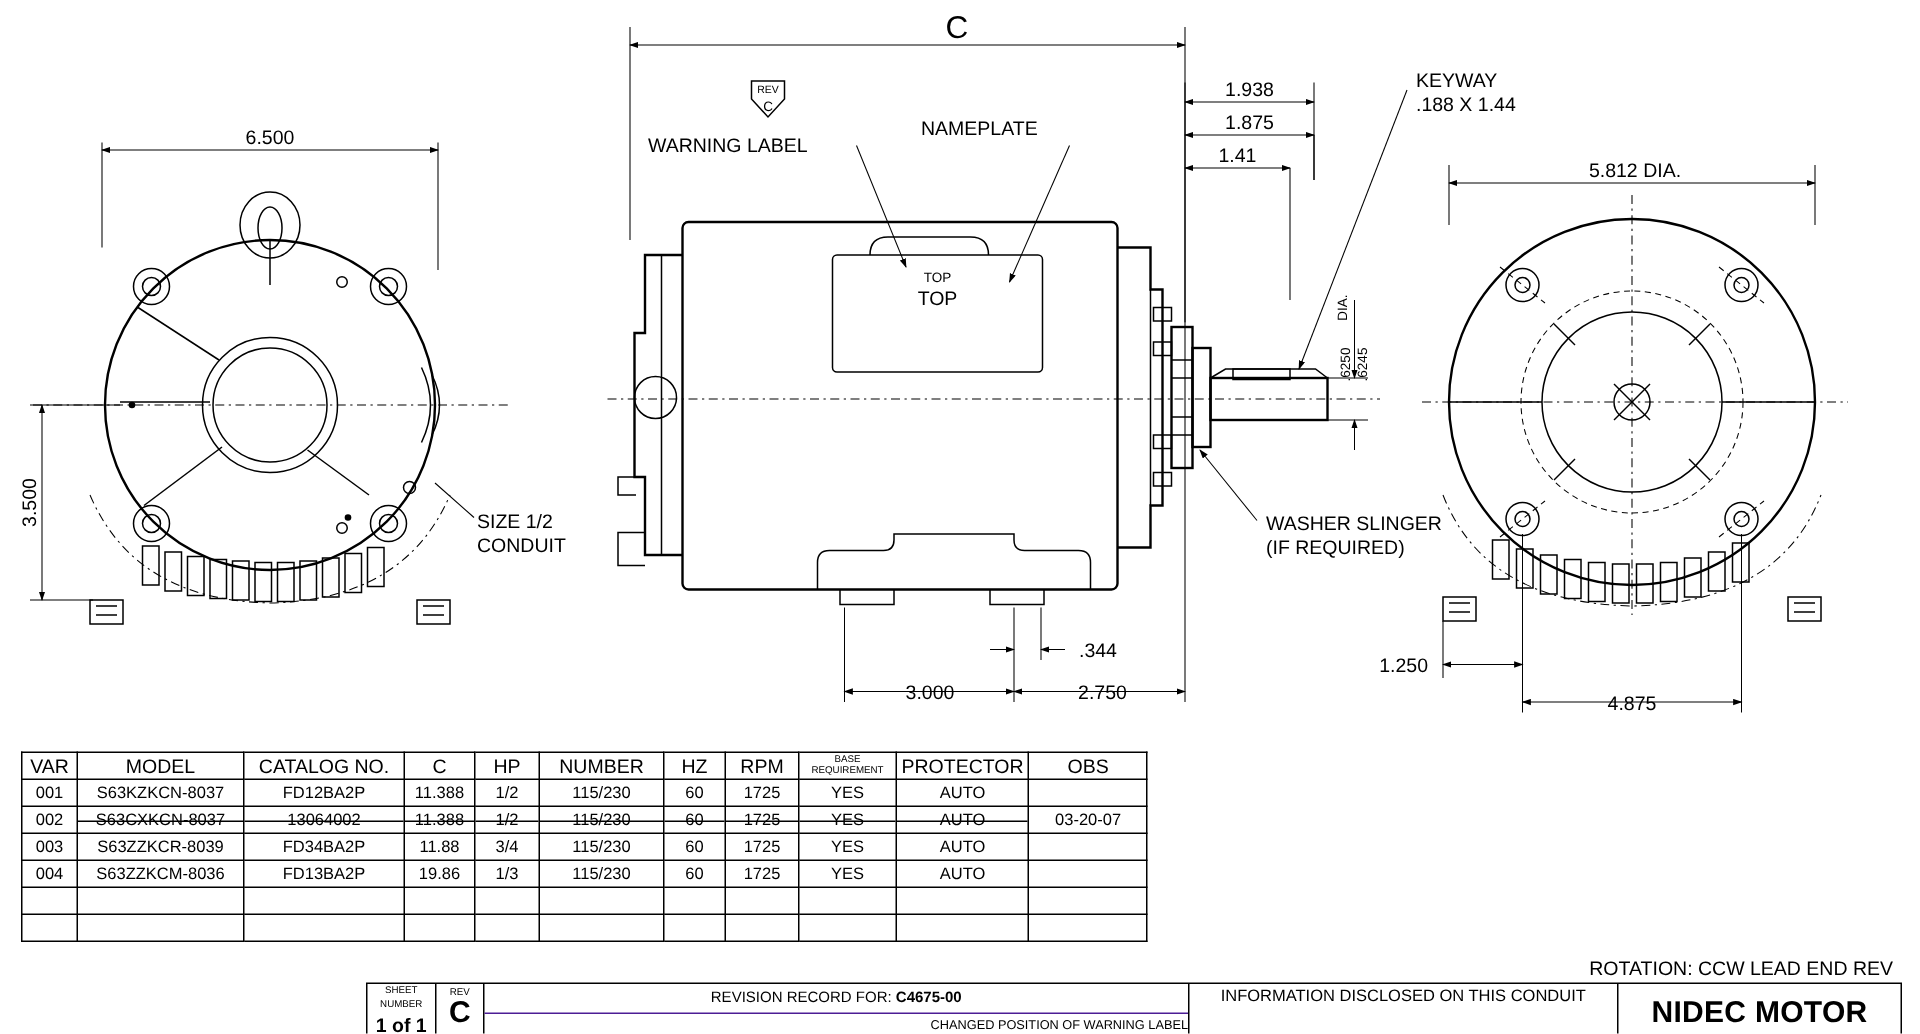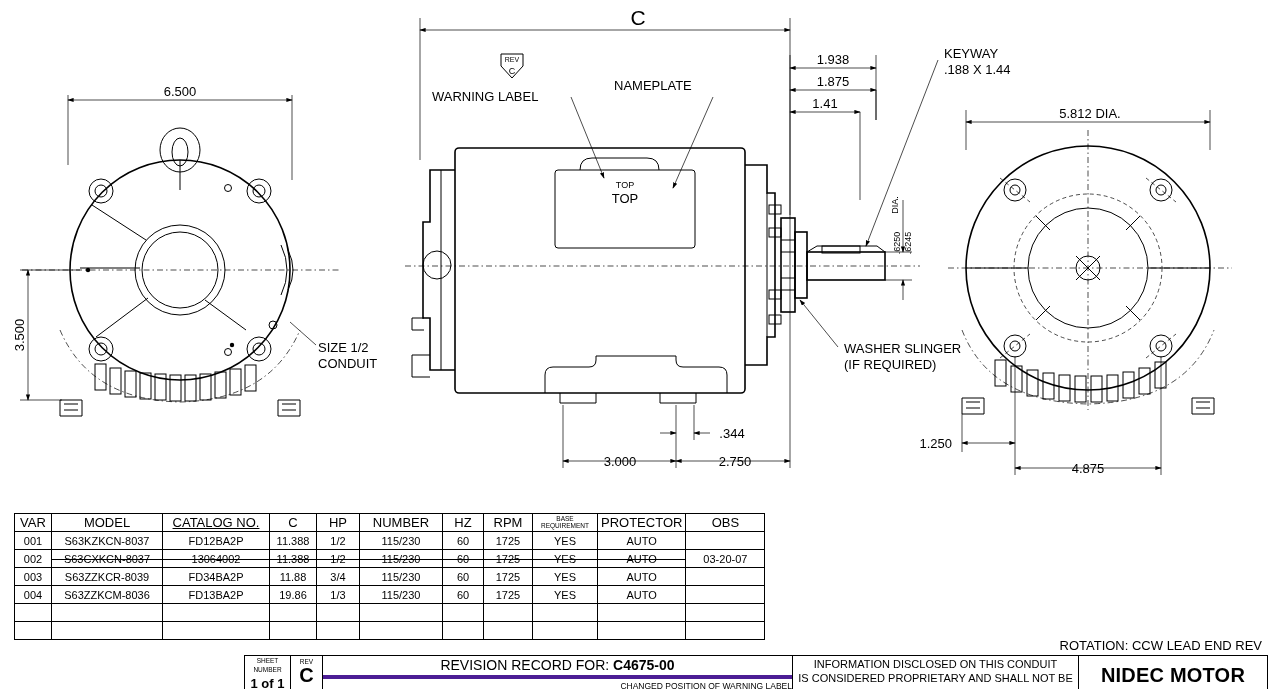--- a/index.html
+++ b/index.html
@@ -35,37 +35,37 @@
   .dimtxt { font-size: 13px; }
   .lbl { font-size: 13px; }
   .lblbig { font-size: 21px; }
   .tiny { font-size: 7px; }
   .tiny2 { font-size: 9px; }
 
   
   .var-table {
     position: absolute;
     left: 14px;
-    top: 513px;
+    top: 501px;
     border-collapse: collapse;
     font-size: 11px;
   }
   .var-table th, .var-table td {
     border: 1px solid #000;
     text-align: center;
     padding: 0 3px;
     height: 17px;
     white-space: nowrap;
     font-weight: normal;
   }
   .var-table th { font-size: 13px; font-weight: normal; }
   .var-table th.small { font-size: 6.5px; line-height: 1.05; }
   .col-var { width: 30px; }
   .col-model { width: 104px; }
-  .col-cat { width: 100px; text-decoration: underline; }
+  .col-cat { width: 100px; }
   .col-c { width: 40px; }
   .col-hp { width: 36px; margin-top: 16px; }
   .col-volts { width: 76px; }
   .col-hz { width: 34px; }
   .col-rpm { width: 42px; }
   .col-base { width: 58px; }
   .col-prot { width: 80px; }
   .col-obs { width: 72px; }
   tr.struck td { position: relative; }
   tr.struck td::after {
@@ -111,23 +111,23 @@
     text-align: center;
   }
   .tb-rev .hdr { font-size: 6.5px; padding-top: 2px; }
   .tb-rev .val { font-size: 20px; font-weight: bold; line-height: 1; }
   .tb-rec {
     width: 470px;
     border-right: 1.4px solid #000;
     box-sizing: border-box;
   }
   .tb-rec .rectitle {
-    font-size: 14px;
+    font-size: 10px;
     text-align: center;
-    border-bottom: 4px solid #4c1d95;
+    border-bottom: 1px solid #4c1d95;
     height: 19px;
     line-height: 19px;
   }
   .tb-rec .rectitle b { font-weight: bold; }
   .tb-rec .recrow { font-size: 8.5px; padding: 2px 0 0 3px; text-align: right; }
   .tb-prop {
     width: 286px;
     border-right: 1.4px solid #000;
     box-sizing: border-box;
     text-align: center;
@@ -530,18 +530,17 @@
       <div class="val">C</div>
     </div>
     <div class="tb-rec">
       <div class="rectitle">
         <span>REVISION RECORD FOR: </span><b>C4675-00</b>
       </div>
       <div class="recrow">CHANGED POSITION OF WARNING LABEL</div>
     </div>
     <div class="tb-prop">
       <div>INFORMATION DISCLOSED ON THIS CONDUIT</div>
-      <div>IS CONSIDERED PROPRIETARY AND SHALL NOT BE</div>
     </div>
     <div class="tb-brand">NIDEC MOTOR</div>
   </div>
 
 </div>
 
 </body></html>

